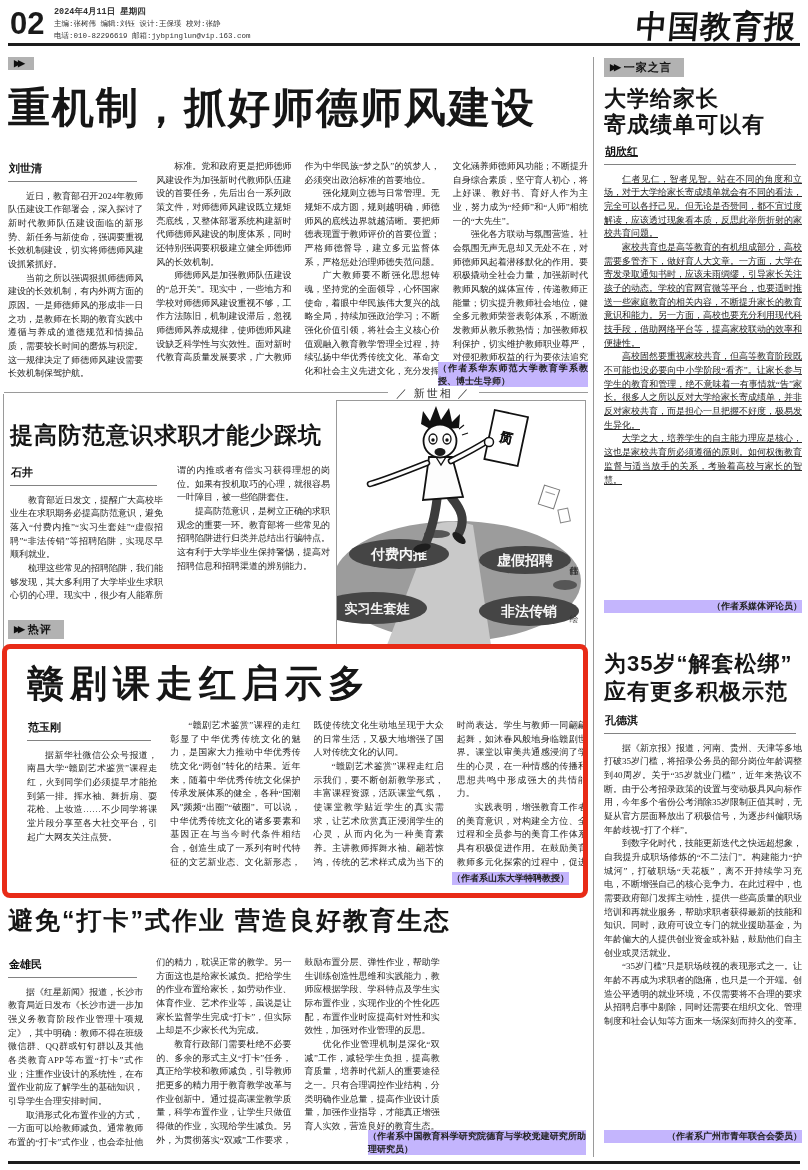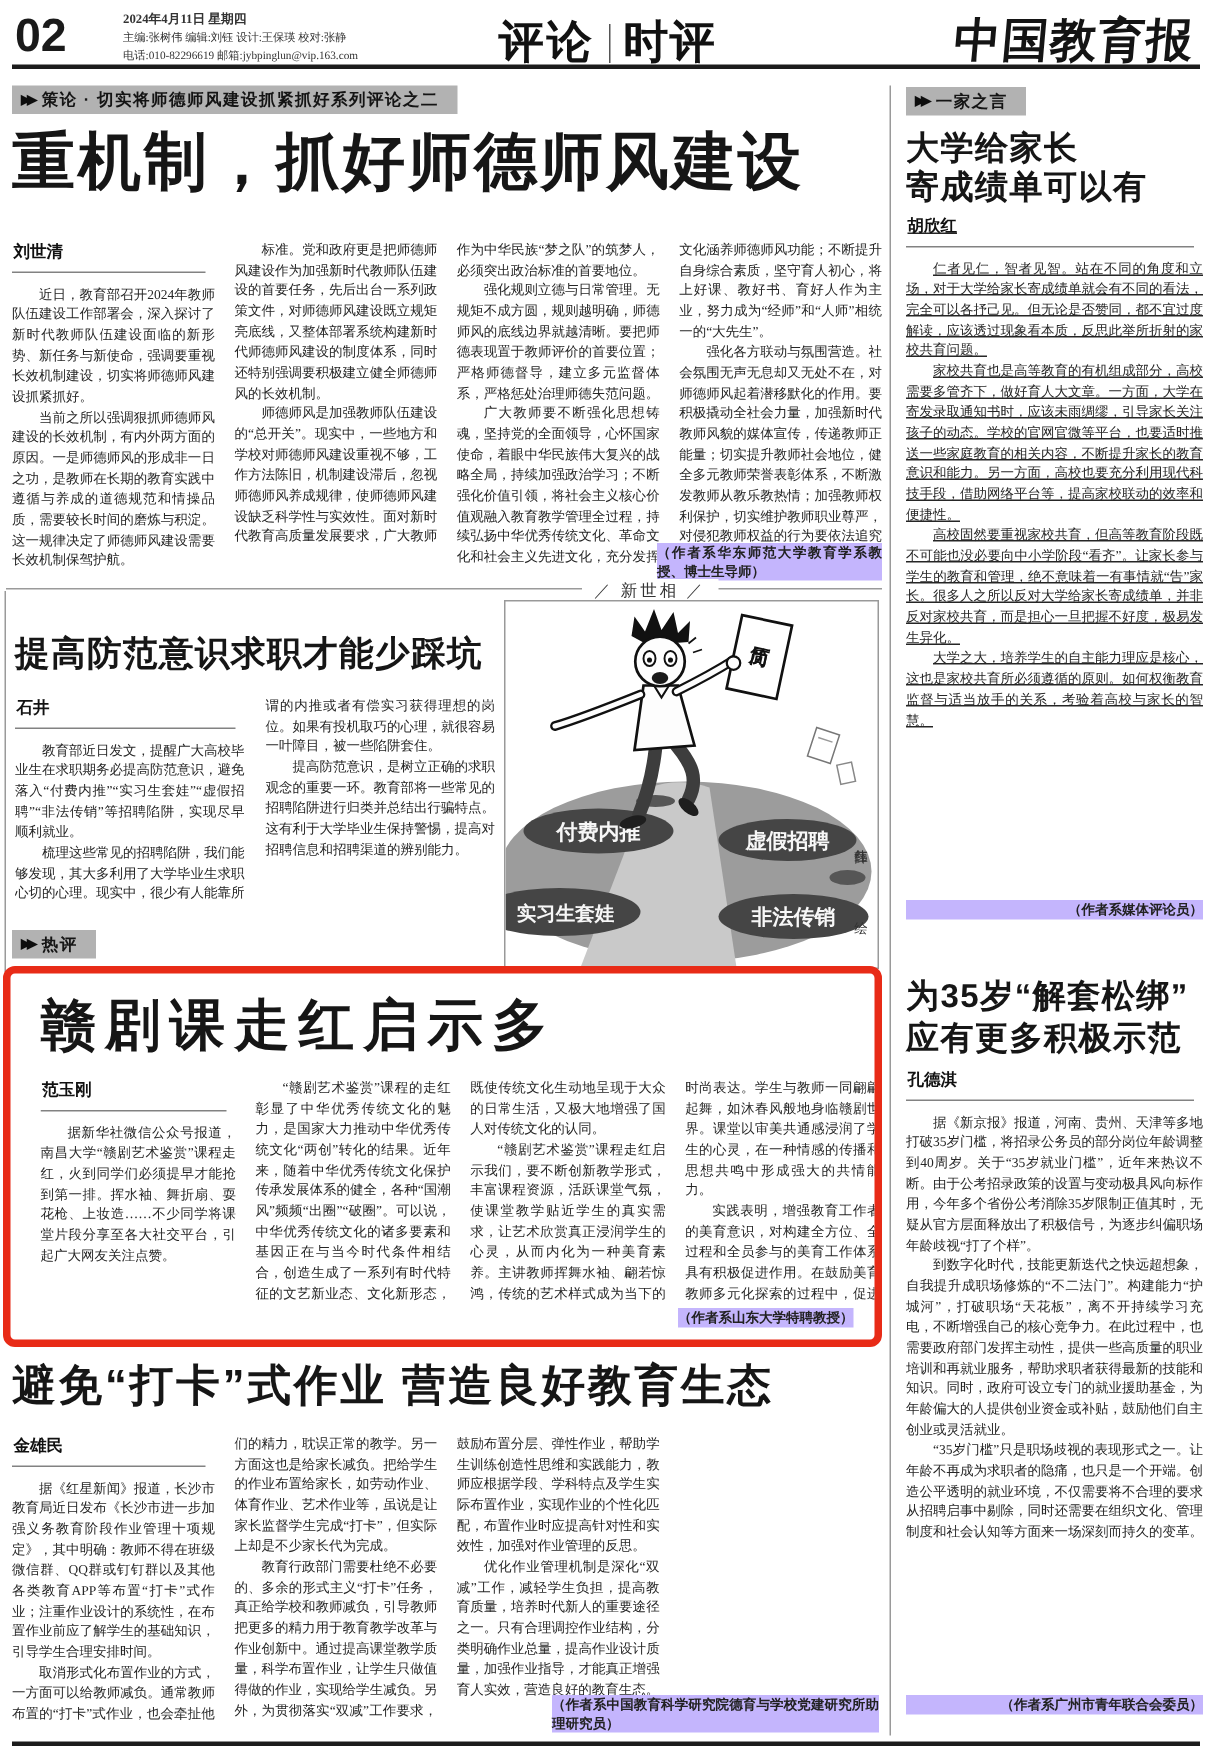--- a/index.html
+++ b/index.html
@@ -13,52 +13,46 @@
   .cols2{column-count:2;column-gap:14px;column-fill:auto;}
   .byline{font-family:"Liberation Sans","DejaVu Sans",sans-serif;font-weight:bold;font-size:11px;color:#111;
           border-bottom:1px solid #828282;padding:0 0 4px 1px;margin:0 6px 8px 0;break-inside:avoid;text-indent:0;}
   .kicker{display:inline-flex;align-items:center;gap:6px;background:#b2b2b2;color:#141414;
           font-family:"Liberation Sans",sans-serif;font-weight:bold;font-size:11px;padding:2px 12px 2px 6px;letter-spacing:1px;}
   .arr{font-size:9px;letter-spacing:-3px;color:#0d0d0d;line-height:1;}
   .attr{font-family:"Liberation Sans",sans-serif;font-weight:bold;font-size:9px;color:#222;background:#c4b5fd;line-height:1.4;}
   .rule{background:#1c1c1c;}
   .hairline{background:#9a9a9a;}
   .pageno{font-family:"Liberation Sans",sans-serif;font-size:31px;font-weight:bold;line-height:1;}
-  .hinfo{font-family:Liberation Serif, serif;font-size:7.5px;color:#333;line-height:1.55;margin-left:28px;}
+  .hinfo{font-family:Liberation Mono, monospace;font-size:7.5px;color:#333;line-height:1.55;}
   .hinfo .d{font-size:8.5px;font-weight:bold;}
   .sectitle{display:flex;align-items:center;gap:9px;}
   .sectitle .t{font-family:"Liberation Sans",sans-serif;font-size:30px;font-weight:bold;letter-spacing:2px;color:#111;}
   .sectitle .sep{width:1px;height:26px;background:#555;}
   .masthead{font-family:"DejaVu Serif","Liberation Serif",serif;font-size:31px;font-weight:bold;
             transform:skewX(-5deg);letter-spacing:1px;color:#141414;}
   .redframe{border:5px solid #e82b17;border-radius:8px;}
   .wvlabel{font-family:"Liberation Serif",serif;font-size:11px;color:#333;background:#fff;padding:0 8px;letter-spacing:2px;}
 </style>
 </head>
 <body>
 
 <div class="page">
 
   <div class="abs pageno" style="left:10px;top:8px;">02</div>
   <div class="abs hinfo" style="left:54px;top:6px;">
     <div class="d">2024年4月11日 星期四</div>
     <div>主编:张树伟 编辑:刘钰 设计:王保瑛 校对:张静</div>
     <div>电话:010-82296619 邮箱:jybpinglun@vip.163.com</div>
   </div>
-  <div class="abs sectitle" style="left:300px;top:8px;width:210px;justify-content:center;">
-    <span class="t">评论</span>
-    <span class="sep"></span>
-    <span class="t" style="letter-spacing:1px;">时评</span>
-  </div>
   <div class="abs masthead" style="right:12px;top:6px;">中国教育报</div>
   <div class="abs rule" style="left:8px;top:43px;width:792px;height:3px;"></div>
 
   <div class="abs kicker" style="left:8px;top:57px;">
     <span class="arr">▶▶</span>
-    <span>策论 · 切实将师德师风建设抓紧抓好系列评论之二</span>
   </div>
   <h1 class="abs hl" style="left:8px;top:80px;font-size:42px;letter-spacing:2px;">重机制，抓好师德师风建设</h1>
 
   <div class="abs bodytext cols4" style="left:8px;top:160px;width:580px;height:226px;">
     <div class="byline">刘世清</div>
     <p>近日，教育部召开2024年教师队伍建设工作部署会，深入探讨了新时代教师队伍建设面临的新形势、新任务与新使命，强调要重视长效机制建设，切实将师德师风建设抓紧抓好。</p>
     <p>当前之所以强调狠抓师德师风建设的长效机制，有内外两方面的原因。一是师德师风的形成非一日之功，是教师在长期的教育实践中遵循与养成的道德规范和情操品质，需要较长时间的磨炼与积淀。这一规律决定了师德师风建设需要长效机制保驾护航。</p>
     <p>标准。党和政府更是把师德师风建设作为加强新时代教师队伍建设的首要任务，先后出台一系列政策文件，对师德师风建设既立规矩亮底线，又整体部署系统构建新时代师德师风建设的制度体系，同时还特别强调要积极建立健全师德师风的长效机制。</p>
     <p>师德师风是加强教师队伍建设的“总开关”。现实中，一些地方和学校对师德师风建设重视不够，工作方法陈旧，机制建设滞后，忽视师德师风养成规律，使师德师风建设缺乏科学性与实效性。面对新时代教育高质量发展要求，广大教师作为中华民族“梦之队”的筑梦人，必须突出政治标准的首要地位。</p>
     <p>强化规则立德与日常管理。无规矩不成方圆，规则越明确，师德师风的底线边界就越清晰。要把师德表现置于教师评价的首要位置；严格师德督导，建立多元监督体系，严格惩处治理师德失范问题。</p>
@@ -145,21 +139,21 @@
     <div class="bodytext cols4" style="width:560px;height:152px;">
       <div class="byline">范玉刚</div>
       <p>据新华社微信公众号报道，南昌大学“赣剧艺术鉴赏”课程走红，火到同学们必须提早才能抢到第一排。挥水袖、舞折扇、耍花枪、上妆造……不少同学将课堂片段分享至各大社交平台，引起广大网友关注点赞。</p>
       <p>“赣剧艺术鉴赏”课程的走红彰显了中华优秀传统文化的魅力，是国家大力推动中华优秀传统文化“两创”转化的结果。近年来，随着中华优秀传统文化保护传承发展体系的健全，各种“国潮风”频频“出圈”“破圈”。可以说，中华优秀传统文化的诸多要素和基因正在与当今时代条件相结合，创造生成了一系列有时代特征的文艺新业态、文化新形态，既使传统文化生动地呈现于大众的日常生活，又极大地增强了国人对传统文化的认同。</p>
       <p>“赣剧艺术鉴赏”课程走红启示我们，要不断创新教学形式，丰富课程资源，活跃课堂气氛，使课堂教学贴近学生的真实需求，让艺术欣赏真正浸润学生的心灵，从而内化为一种美育素养。主讲教师挥舞水袖、翩若惊鸿，传统的艺术样式成为当下的时尚表达。学生与教师一同翩翩起舞，如沐春风般地身临赣剧世界。课堂以审美共通感浸润了学生的心灵，在一种情感的传播和思想共鸣中形成强大的共情能力。</p>
       <p>实践表明，增强教育工作者的美育意识，对构建全方位、全过程和全员参与的美育工作体系具有积极促进作用。在鼓励美育教师多元化探索的过程中，促进中华优秀传统文化和美育相融合，使课堂活力迸发，将能不断激发大学生学习中华优秀传统文化、提升审美能力的积极性。</p>
     </div>
     <div class="attr" style="position:absolute;right:14px;bottom:8px;">（作者系山东大学特聘教授）</div>
   </div>
 
-  <h2 class="abs hl" style="left:8px;top:904px;font-size:29px;letter-spacing:2px;">避免“打卡”式作业  营造良好教育生态</h2>
+  <h2 class="abs hl" style="left:8px;top:904px;font-size:25px;letter-spacing:2px;">避免“打卡”式作业  营造良好教育生态</h2>
   <div class="abs bodytext cols4" style="left:8px;top:956px;width:580px;height:202px;">
     <div class="byline">金雄民</div>
     <p>据《红星新闻》报道，长沙市教育局近日发布《长沙市进一步加强义务教育阶段作业管理十项规定》，其中明确：教师不得在班级微信群、QQ群或钉钉群以及其他各类教育APP等布置“打卡”式作业；注重作业设计的系统性，在布置作业前应了解学生的基础知识，引导学生合理安排时间。</p>
     <p>取消形式化布置作业的方式，一方面可以给教师减负。通常教师布置的“打卡”式作业，也会牵扯他们的精力，耽误正常的教学。另一方面这也是给家长减负。把给学生的作业布置给家长，如劳动作业、体育作业、艺术作业等，虽说是让家长监督学生完成“打卡”，但实际上却是不少家长代为完成。</p>
     <p>教育行政部门需要杜绝不必要的、多余的形式主义“打卡”任务，真正给学校和教师减负，引导教师把更多的精力用于教育教学改革与作业创新中。通过提高课堂教学质量，科学布置作业，让学生只做值得做的作业，实现给学生减负。另外，为贯彻落实“双减”工作要求，鼓励布置分层、弹性作业，帮助学生训练创造性思维和实践能力，教师应根据学段、学科特点及学生实际布置作业，实现作业的个性化匹配，布置作业时应提高针对性和实效性，加强对作业管理的反思。</p>
     <p>优化作业管理机制是深化“双减”工作，减轻学生负担，提高教育质量，培养时代新人的重要途径之一。只有合理调控作业结构，分类明确作业总量，提高作业设计质量，加强作业指导，才能真正增强育人实效，营造良好的教育生态。</p>
   </div>
   <div class="abs attr" style="left:368px;top:1130px;width:218px;text-align:justify;">（作者系中国教育科学研究院德育与学校党建研究所助理研究员）</div>
 
   <div class="abs rule" style="left:8px;top:1161px;width:792px;height:3px;"></div>

